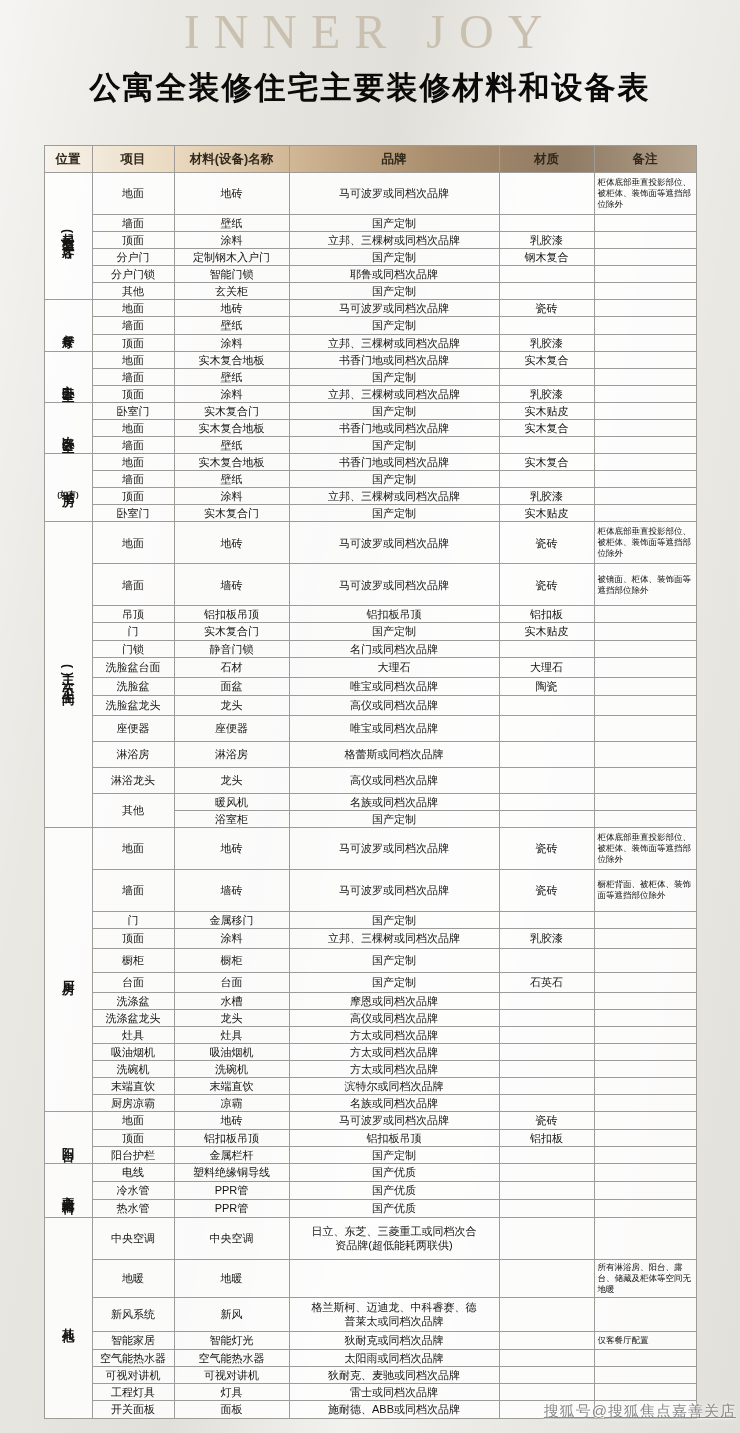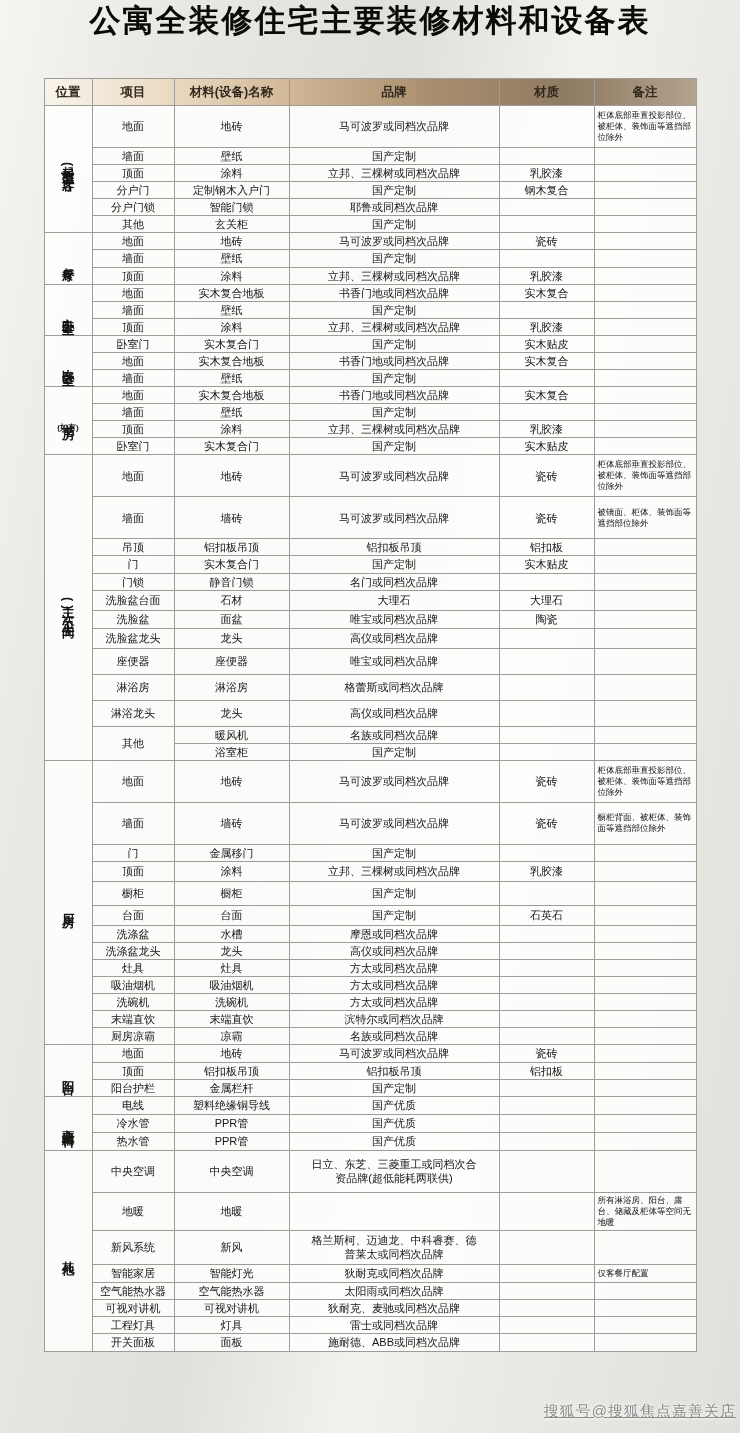--- a/index.html
+++ b/index.html
@@ -12,21 +12,21 @@
         rgba(255,255,255,0) 78%, rgba(206,203,195,.30) 100%),
       #e9e8e3;
   }
   .brand {
     margin-top:4px; text-align:center;
     font-family:"Liberation Serif","DejaVu Serif",serif;
     font-size:48px; letter-spacing:14px; color:#c9c0b0; font-weight:400;
     white-space:nowrap;
   }
   .title {
-    margin-top:0; text-align:center;
+    margin-top:8px; text-align:center;
     font-size:31px; font-weight:800; letter-spacing:2px; color:#0b0a08;
   }
   table.materials { width:652px; margin:36px auto 0; border-collapse:collapse; table-layout:fixed; }
   .materials th, .materials td { border:1px solid #9d9c98; }
   .materials th { height:27px; font-size:12.5px; font-weight:700; color:#32291d; }
   .materials td {
     background:rgba(255,255,255,.85); font-size:11px; color:#151412;
     text-align:center; vertical-align:middle; padding:1px 2px; line-height:1.28;
   }
   td.c-loc { font-weight:700; padding:2px 0; }
@@ -42,20 +42,21 @@
     letter-spacing:1px;
     text-shadow:0 0 2px rgba(255,255,255,.95), 0 0 6px rgba(255,255,255,.85);
     text-decoration:underline;
   }
 </style>
 </head>
 <body>
 
 <div class="page">
 
+  <div class="brand">INNER JOY</div>
 
   <h1 class="title">公寓全装修住宅主要装修材料和设备表</h1>
 
   <table class="materials">
     <colgroup>
       <col style="width:48px">
       <col style="width:82px">
       <col style="width:115px">
       <col style="width:210px">
       <col style="width:95px">

